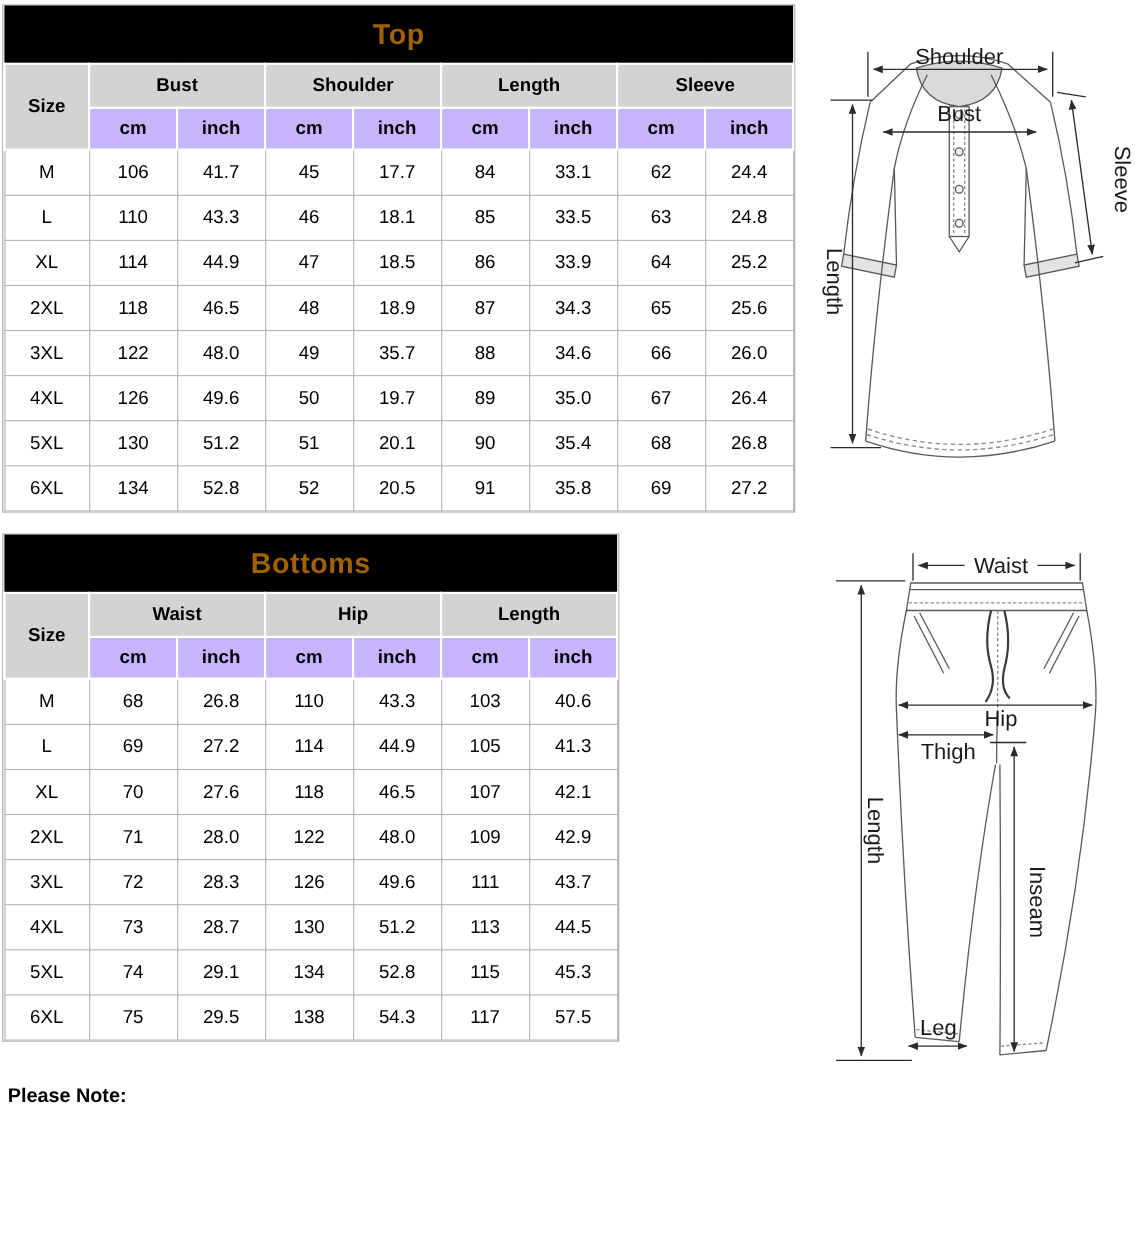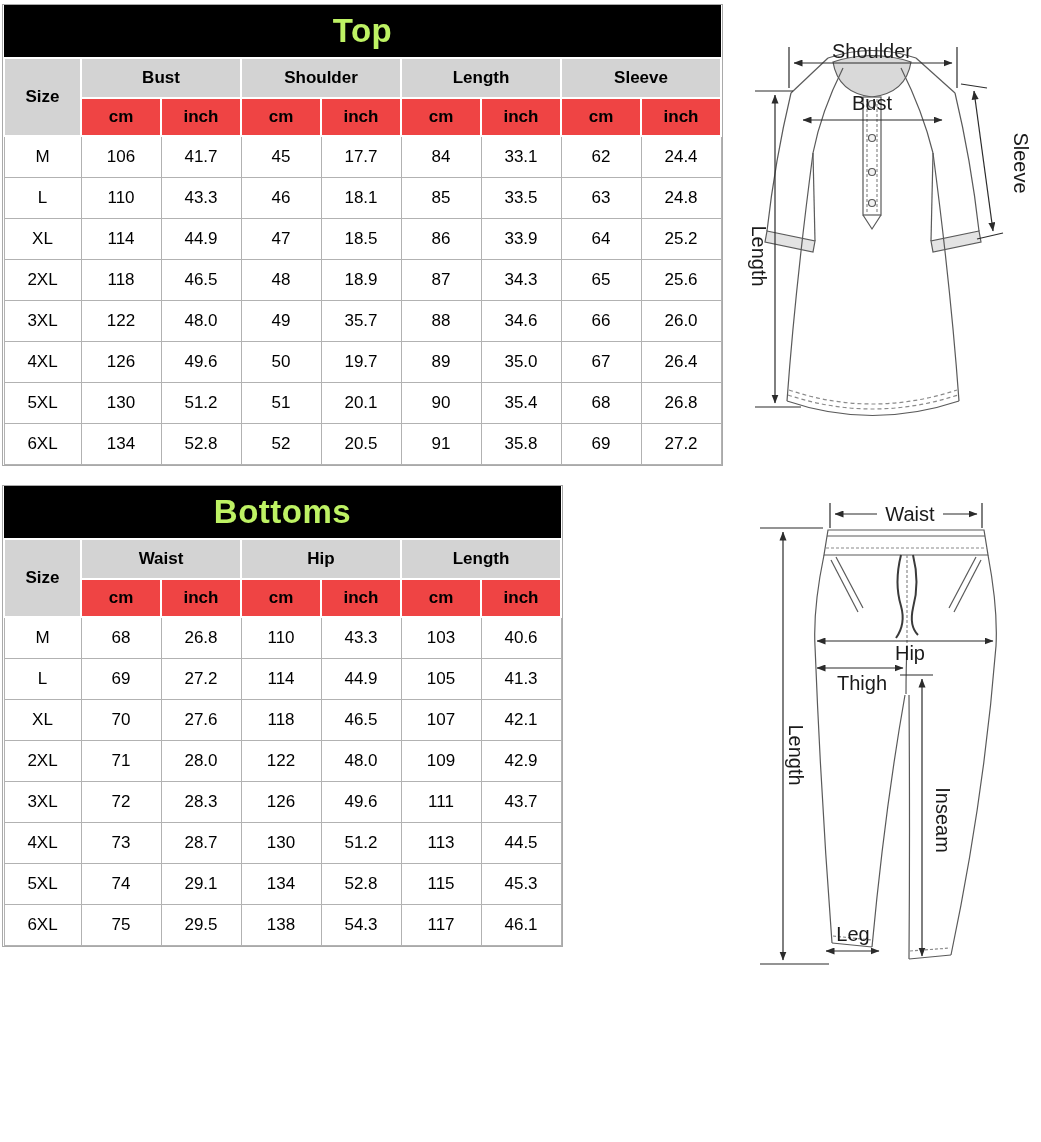--- a/index.html
+++ b/index.html
@@ -6,23 +6,23 @@
   .stage{position:relative;width:1041px;height:1142px;background:#fff;overflow:hidden;
          font-family:"Liberation Sans",sans-serif;color:#000;}
 
   .table-wrap{position:absolute;border:1px solid #a9a9a9;background:#fff;}
   .table-wrap.top{left:2px;top:4px;}
   .table-wrap.bottoms{left:2px;top:485px;}
 
   table.size-table{border-collapse:collapse;table-layout:fixed;}
   table.size-table th,table.size-table td{text-align:center;vertical-align:middle;padding:0;}
 
-  .title-cell{background:#000;color:#bef264;font-weight:bold;font-size:33px;height:52px;letter-spacing:.5px;margin-top:35px;}
+  .title-cell{background:#000;color:#a16207;font-weight:bold;font-size:26px;height:52px;letter-spacing:.5px;margin-top:35px;}
   tr.group-row th{background:#d3d3d3;border:2px solid #fff;font-weight:bold;font-size:17px;height:38px;}
-  tr.unit-row  th{background:#ef4444;border:2px solid #fff;font-weight:bold;font-size:17px;height:36px;}
+  tr.unit-row  th{background:#c4b5fd;border:2px solid #fff;font-weight:bold;font-size:17px;height:36px;}
   th.size-col{background:#d3d3d3;border:2px solid #fff;font-weight:bold;font-size:17px;margin-left:36px;}
   tbody.data td{border:1px solid #b2b2b2;background:#fff;font-size:17px;font-weight:normal;height:40px;}
 
   .diagram{position:absolute;}
   .diagram.top{left:725px;top:0;}
   .diagram.bottoms{left:725px;top:498px;}
   .diagram text{font-family:"Liberation Sans",sans-serif;font-size:20px;fill:#1a1a1a;}
 
   .notes{position:absolute;left:7px;top:986px;width:760px;}
   .notes p{margin:0 0 21px 0;font-size:18px;font-weight:bold;line-height:20px;color:#000;}
@@ -311,21 +311,21 @@
             <td>115</td>
             <td>45.3</td>
           </tr>
           <tr>
             <td>6XL</td>
             <td>75</td>
             <td>29.5</td>
             <td>138</td>
             <td>54.3</td>
             <td>117</td>
-            <td>46.1</td>
+            <td>57.5</td>
           </tr>
         </tbody>
     </table>
   </div>
 
   <svg class="diagram bottoms" width="316" height="487" viewBox="0 0 316 487">
     <defs>
       <marker id="bae" markerWidth="10" markerHeight="8" refX="8.5" refY="3.5" orient="auto" markerUnits="userSpaceOnUse">
         <path d="M0,0 L9,3.5 L0,7 Z" fill="#2b2b2b"></path>
       </marker>
@@ -373,15 +373,16 @@
 
     <text x="185" y="23" text-anchor="middle">Waist</text>
     <text x="185" y="162" text-anchor="middle">Hip</text>
     <text x="137" y="192" text-anchor="middle">Thigh</text>
     <text x="64" y="257" text-anchor="middle" transform="rotate(90 64 257)">Length</text>
     <text x="211" y="322" text-anchor="middle" transform="rotate(90 211 322)">Inseam</text>
     <text x="128" y="443" text-anchor="middle">Leg</text>
   </svg>
 
   <div class="notes">
+    <p>Please Note:</p>
   </div>
 
 </div>
 
 </body></html>

